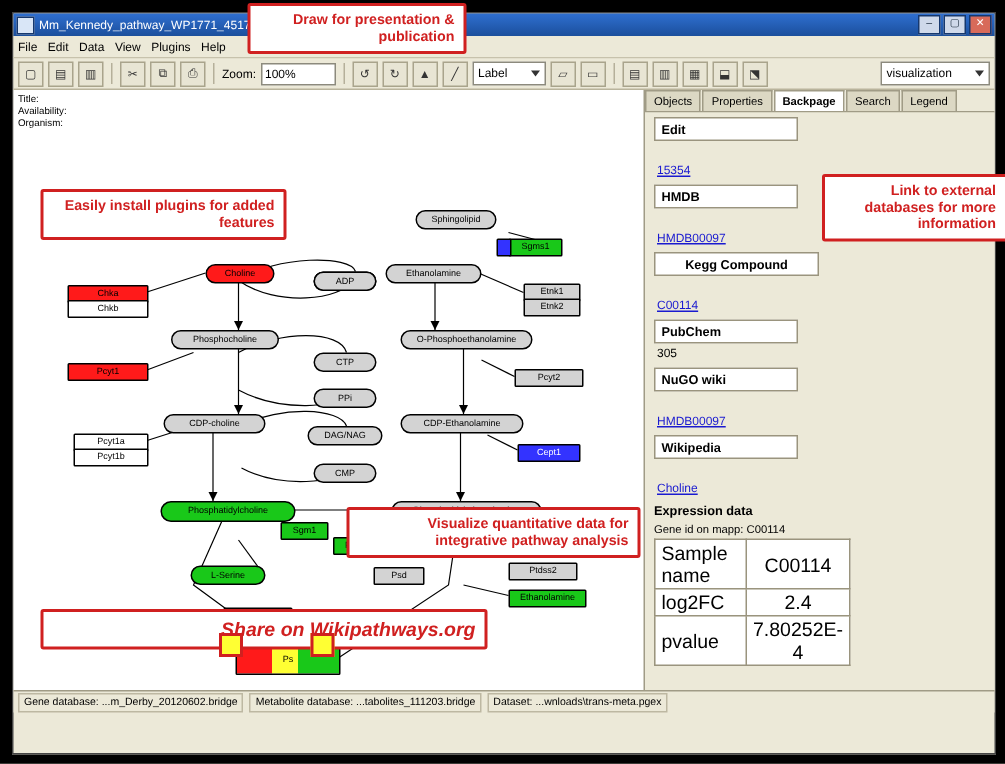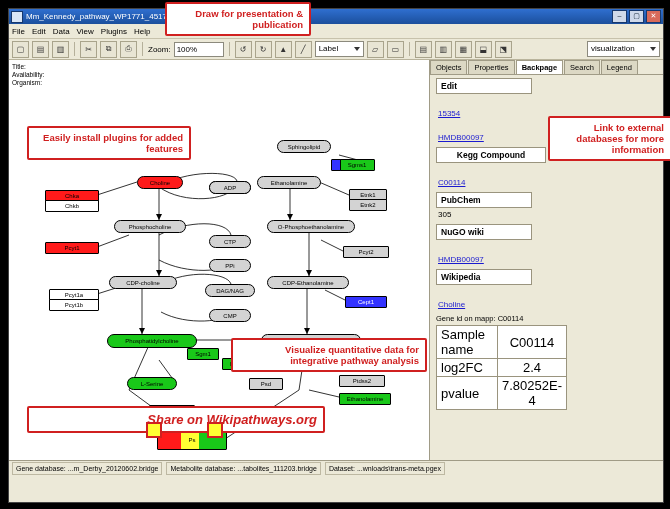--- a/index.html
+++ b/index.html
@@ -226,34 +226,36 @@
         <div class="tab">Properties</div>
         <div class="tab active">Backpage</div>
         <div class="tab">Search</div>
         <div class="tab">Legend</div>
       </div>
       <div class="sidecontent">
 
         <div class="fieldbox">Edit</div>
         <a class="link" href="#">15354</a>
 
+        <div class="fieldbox">HMDB</div>
         <a class="link" href="#">HMDB00097</a>
 
         <div class="fieldbox" style="width:100px;text-align:center;">Kegg Compound</div>
         <a class="link" href="#">C00114</a>
 
         <div class="fieldbox">PubChem</div>
         <div class="plain">305</div>
 
         <div class="fieldbox">NuGO wiki</div>
         <a class="link" href="#">HMDB00097</a>
 
         <div class="fieldbox">Wikipedia</div>
         <a class="link" href="#">Choline</a>
 
+        <div class="exprhdr">Expression data</div>
         <div class="geneid">Gene id on mapp: C00114</div>
         <table class="expr">
           <tbody>
               <tr>
             <td class="c1">Sample name</td>
             <td class="c2">C00114</td>
           </tr>
           <tr>
             <td class="c1">log2FC</td>
             <td class="c2">2.4</td>

